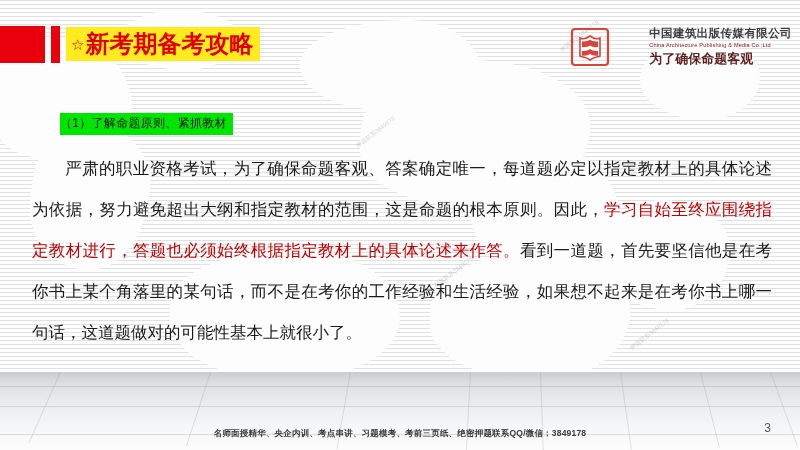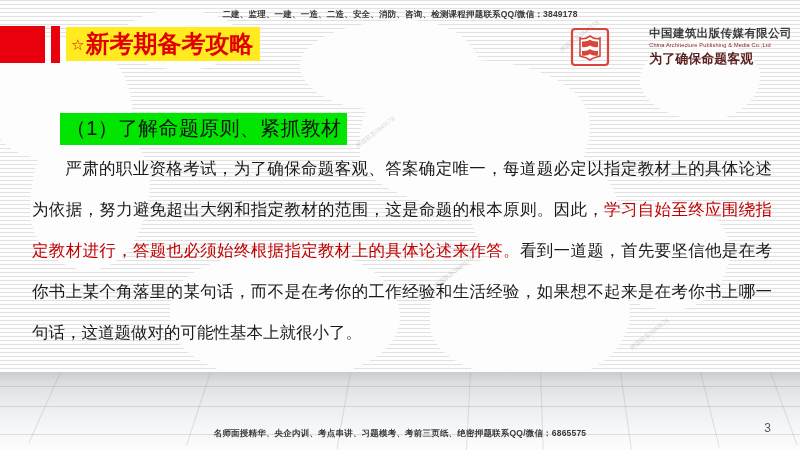--- a/index.html
+++ b/index.html
@@ -80,22 +80,22 @@
   .logo-cn2{font-size:13px;color:#5a1f1f;font-weight:bold;white-space:nowrap;margin-top:2px;
             font-family:"DejaVu Serif","Liberation Serif",serif;}
 
   
   .heading-main{
     position:absolute;left:66px;top:80px;
     font-size:16.5px;font-weight:bold;color:#111;white-space:nowrap;letter-spacing:.5px;
   }
   .sub-highlight{
     position:absolute;left:60px;top:113px;
-    background:#00e600;padding:2px 6px 3px 6px;
-    font-size:20px;color:#111;white-space:nowrap;letter-spacing:.3px;
+    background:#00e600;padding:2px 6px 3px 0;
+    font-size:12px;color:#111;white-space:nowrap;letter-spacing:.3px;
   }
 
   .para{
     position:absolute;left:32px;top:148px;width:740px;
     font-size:16.5px;line-height:41px;color:#1a1a1a;
     text-align:justify;text-justify:inter-ideograph;
   }
   .para .indent{display:inline-block;width:33px;}
   .red{color:#c00000;}
 
@@ -131,21 +131,20 @@
       <div class="blob b8"></div>
       <div class="blob b9"></div>
     <div class="blob b10"></div>
   </div>
 
   <div class="wm" style="left:352px;top:128px;">押题联系3849178</div>
   <div class="wm" style="left:556px;top:32px;">押题联系3849178</div>
   <div class="wm" style="left:430px;top:268px;">押题联系3849178</div>
   <div class="wm" style="left:626px;top:330px;">押题联系3849178</div>
 
-  <div class="top-contact">二建、监理、一建、一造、二造、安全、消防、咨询、检测课程押题联系QQ/微信：3849178</div>
 
   <div class="red-block-lg"></div>
   <div class="red-block-sm"></div>
 
   <div class="title-banner">
     <span class="title-star">☆</span>
     <span class="title-text">新考期备考攻略</span>
   </div>
 
   <div class="logo">
@@ -179,16 +178,16 @@
     <div class="v-line" style="left:60px;  transform:rotate(24deg);"></div>
     <div class="v-line" style="left:210px; transform:rotate(18deg);"></div>
     <div class="v-line" style="left:350px; transform:rotate(10deg);"></div>
     <div class="v-line" style="left:470px; transform:rotate(3deg);"></div>
     <div class="v-line" style="left:540px; transform:rotate(-2deg);"></div>
     <div class="v-line" style="left:620px; transform:rotate(-8deg);"></div>
     <div class="v-line" style="left:700px; transform:rotate(-14deg);"></div>
     <div class="v-line" style="left:770px; transform:rotate(-20deg);"></div>
   </div>
 
-  <div class="footer-contact">名师面授精华、央企内训、考点串讲、习题模考、考前三页纸、绝密押题联系QQ/微信：6865575</div>
+  <div class="footer-contact">名师面授精华、央企内训、考点串讲、习题模考、考前三页纸、绝密押题联系QQ/微信：3849178</div>
   <div class="page-no">3</div>
 
 </div>
 
 </body></html>

